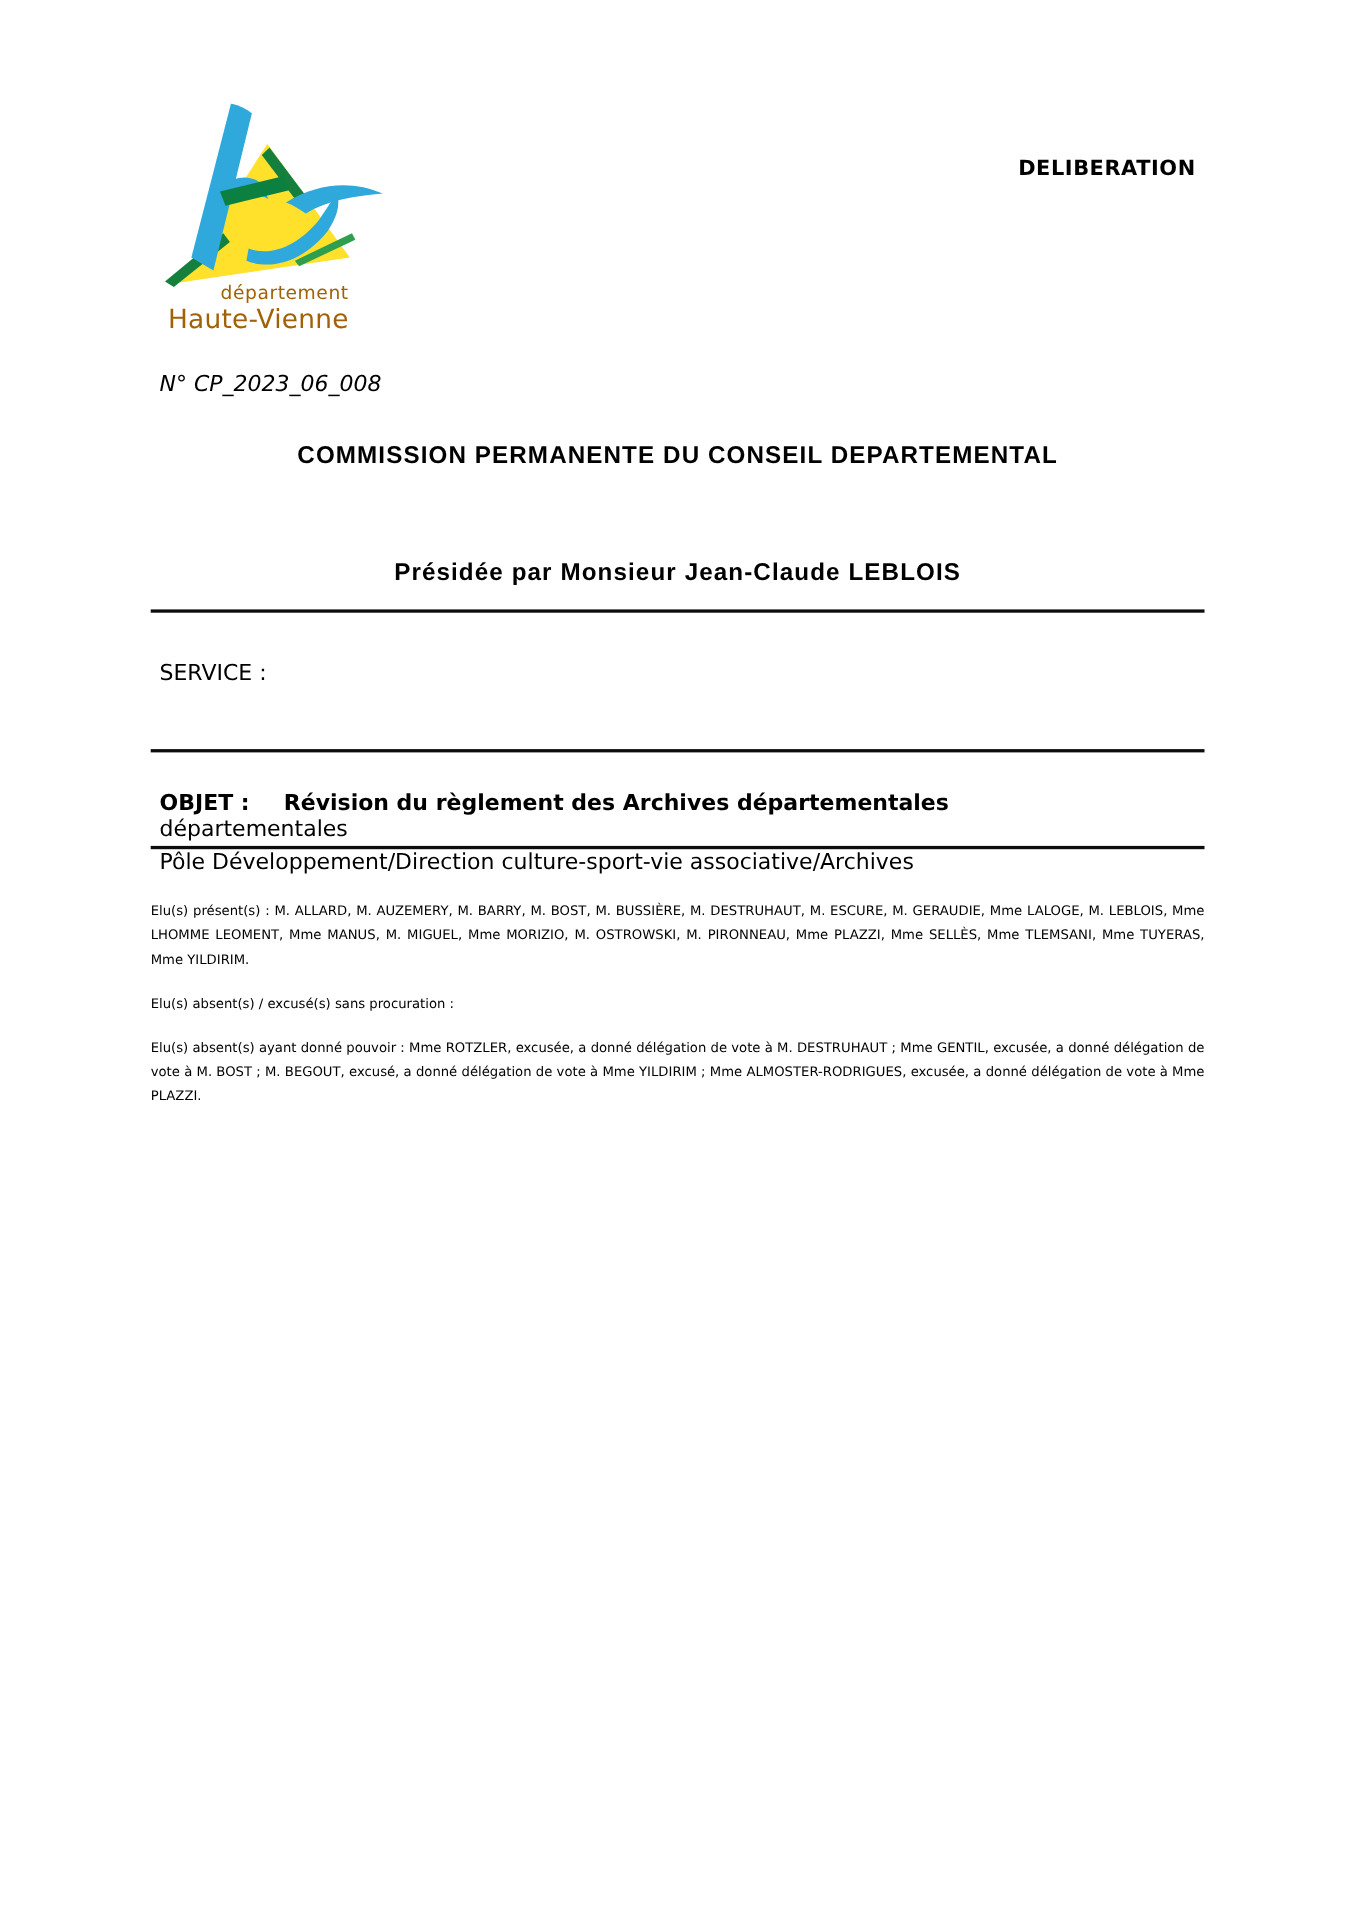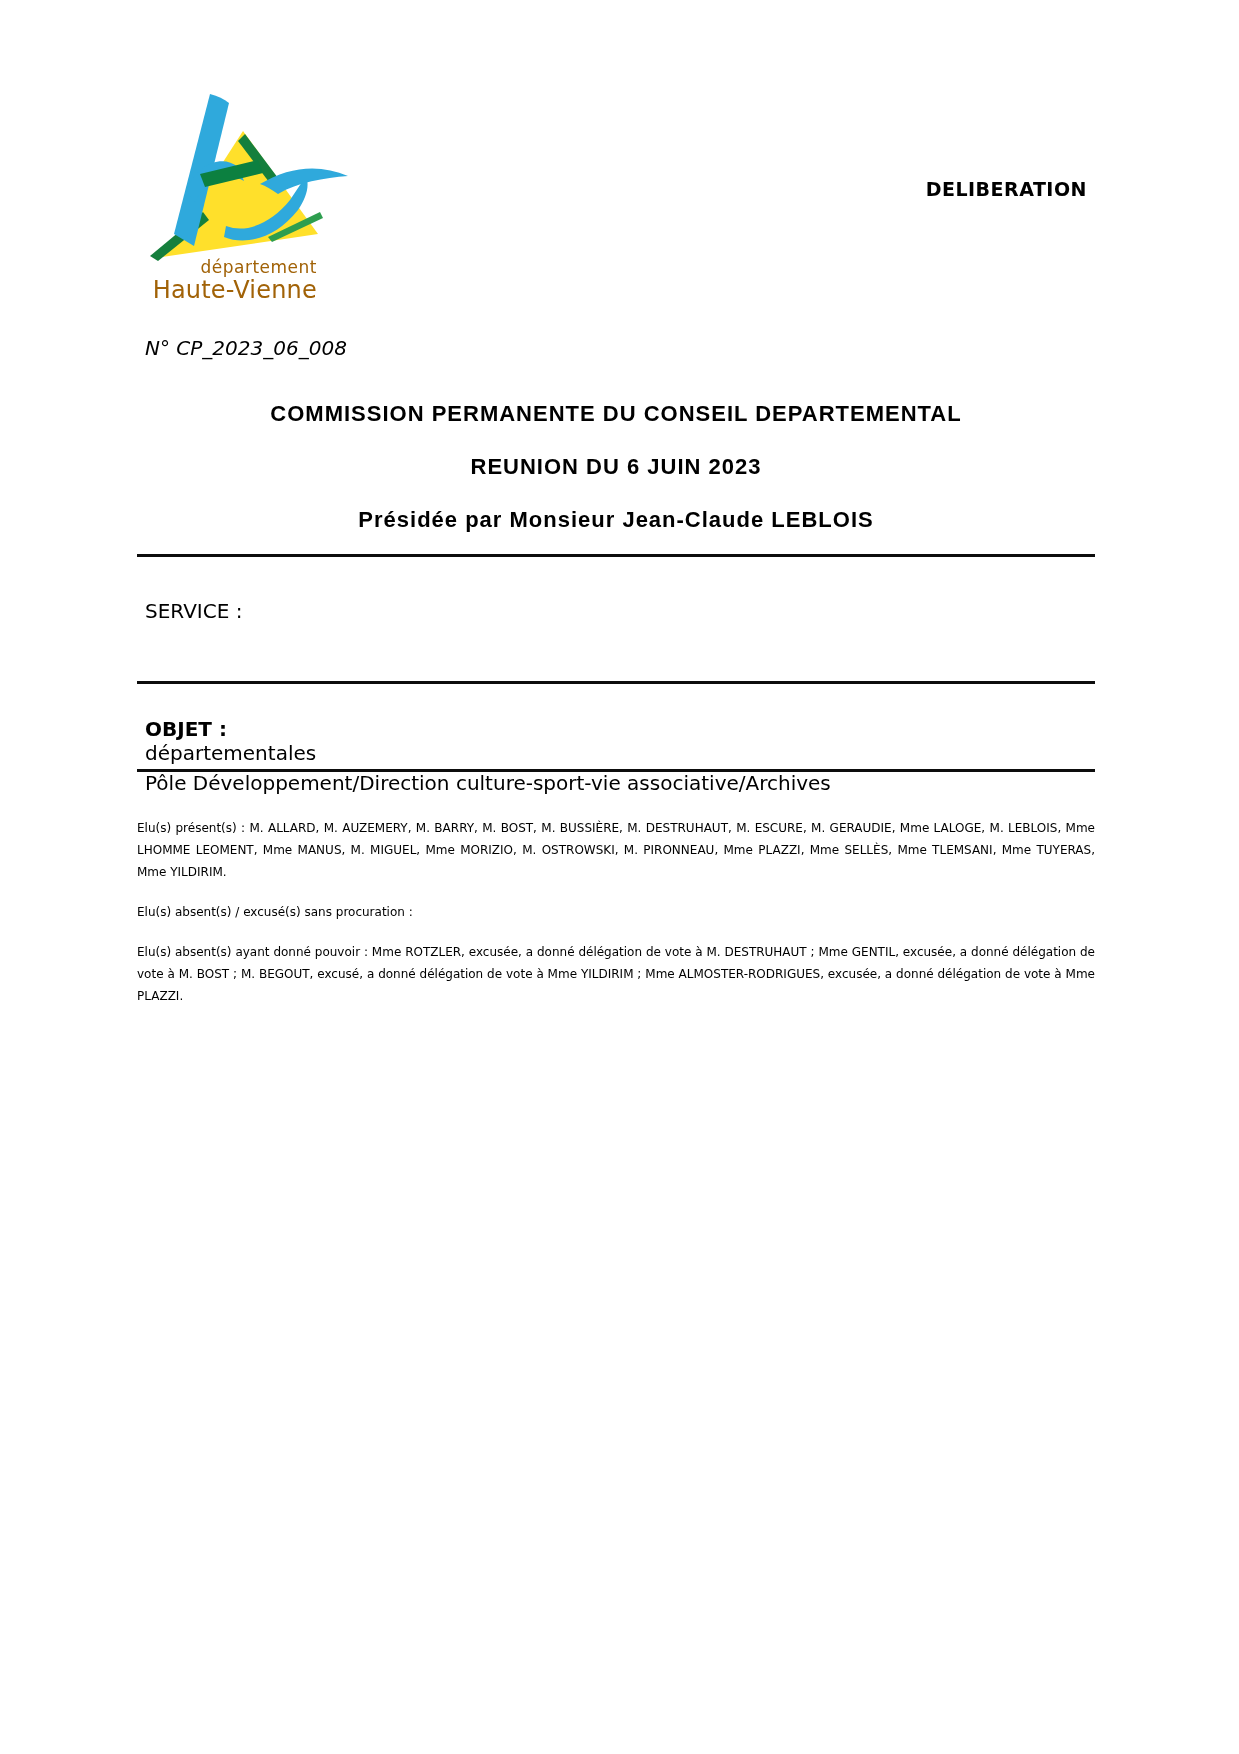--- a/index.html
+++ b/index.html
@@ -16,21 +16,21 @@
   
   .logo{position:absolute;left:148px;top:94px;width:205px;}
   .logo-mark{display:block;}
   .logo-text{position:absolute;left:-5px;top:163px;width:174px;color:#a16207;}
   .logo-dept{font-size:17px;text-align:right;letter-spacing:0.5px;line-height:20px;}
   .logo-name{font-size:24px;text-align:right;letter-spacing:0.2px;line-height:26px;white-space:nowrap;}
 
   
   .deliberation{
     position:absolute;top:142px;right:152px;
-    font-weight:bold;font-size:19px;letter-spacing:0.5px;margin-top:36px;
+    font-weight:bold;font-size:19px;letter-spacing:0.5px;
   }
   .doc-number{
     position:absolute;left:145px;top:336px;
     font-style:italic;font-size:20px;text-align:center;
   }
 
   
   .titles{position:absolute;left:137px;width:958px;text-align:center;
     font-family:"Liberation Sans", sans-serif;font-weight:bold;font-size:22px;letter-spacing:1px;}
   .title-1{top:401px;}
@@ -89,37 +89,37 @@
       <div class="logo-dept">département</div>
       <div class="logo-name">Haute-Vienne</div>
     </div>
   </div>
 
   <div class="deliberation">DELIBERATION</div>
 
   <div class="doc-number">N° CP_2023_06_008</div>
 
   <div class="titles title-1">COMMISSION PERMANENTE DU CONSEIL DEPARTEMENTAL</div>
-  <div class="titles title-2">REUNION DU 6 JUIN 2023</div>
   <div class="titles title-3">Présidée par Monsieur Jean-Claude LEBLOIS</div>
 
   <div class="rule rule-1"></div>
 
   <div class="service-row">
     <div class="service-label">SERVICE :</div>
     <div class="service-value">
       <div>départementales</div>
       <div>Pôle Développement/Direction culture-sport-vie associative/Archives</div>
     </div>
   </div>
 
   <div class="rule rule-2"></div>
 
   <div class="objet-row">
     <div class="objet-label">OBJET :</div>
+    <div class="objet-value">Révision du règlement des Archives départementales</div>
   </div>
 
   <div class="rule rule-3"></div>
 
   <div class="attendance">
     <p>Elu(s) présent(s) : M. ALLARD, M. AUZEMERY, M. BARRY, M. BOST, M. BUSSIÈRE, M. DESTRUHAUT, M. ESCURE, M. GERAUDIE, Mme LALOGE, M. LEBLOIS, Mme LHOMME LEOMENT, Mme MANUS, M. MIGUEL, Mme MORIZIO, M. OSTROWSKI, M. PIRONNEAU, Mme PLAZZI, Mme SELLÈS, Mme TLEMSANI, Mme TUYERAS, Mme YILDIRIM.</p>
     <p class="single">Elu(s) absent(s) / excusé(s) sans procuration :</p>
     <p>Elu(s) absent(s) ayant donné pouvoir : Mme ROTZLER, excusée, a donné délégation de vote à M. DESTRUHAUT ; Mme GENTIL, excusée, a donné délégation de vote à M. BOST ; M. BEGOUT, excusé, a donné délégation de vote à Mme YILDIRIM ; Mme ALMOSTER-RODRIGUES, excusée, a donné délégation de vote à Mme PLAZZI.</p>
   </div>
 

